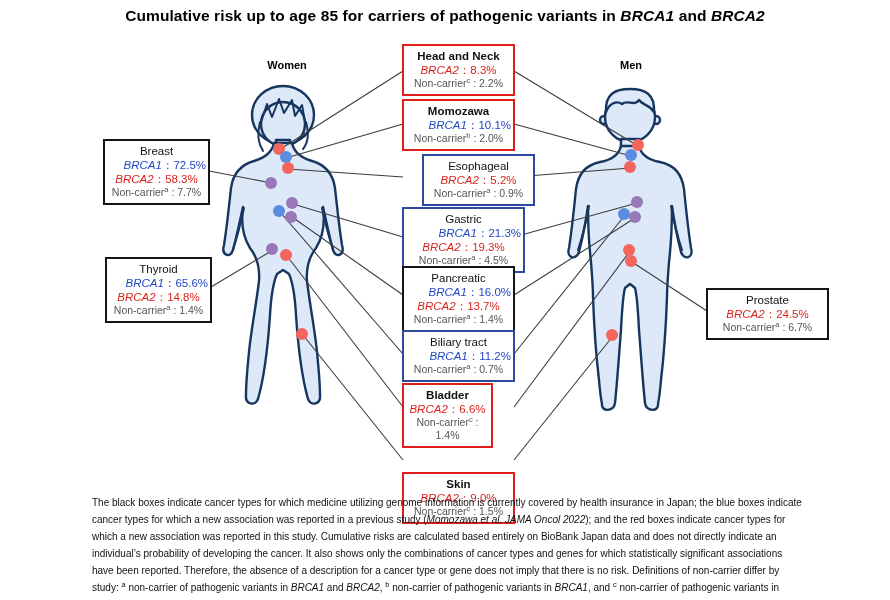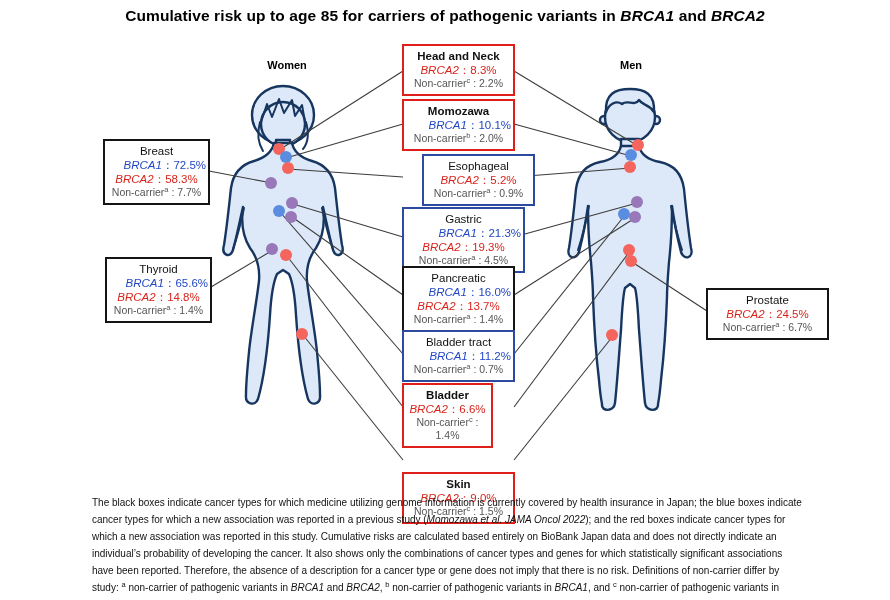--- a/index.html
+++ b/index.html
@@ -220,21 +220,21 @@
         <div class="gene-row gene-brca2"><i>BRCA2</i>：19.3%</div>
         <div class="nc-row">Non-carrier<sup>a</sup> : 4.5%</div>
       </div>
       <div class="cancer-box border-black" id="box-pancreatic">
         <div class="box-title">Pancreatic</div>
         <div class="gene-row gene-brca1"><i>BRCA1</i>：16.0%</div>
         <div class="gene-row gene-brca2"><i>BRCA2</i>：13.7%</div>
         <div class="nc-row">Non-carrier<sup>a</sup> : 1.4%</div>
       </div>
       <div class="cancer-box border-blue" id="box-biliary">
-        <div class="box-title">Bladder tract</div>
+        <div class="box-title">Biliary tract</div>
         <div class="gene-row gene-brca1"><i>BRCA1</i>：11.2%</div>
         <div class="nc-row">Non-carrier<sup>a</sup> : 0.7%</div>
       </div>
       <div class="cancer-box border-red bold-title" id="box-bladder">
         <div class="box-title">Bladder</div>
         <div class="gene-row gene-brca2"><i>BRCA2</i>：6.6%</div>
         <div class="nc-row">Non-carrier<sup>c</sup> : 1.4%</div>
       </div>
       <div class="cancer-box border-red bold-title" id="box-skin">
         <div class="box-title">Skin</div>

